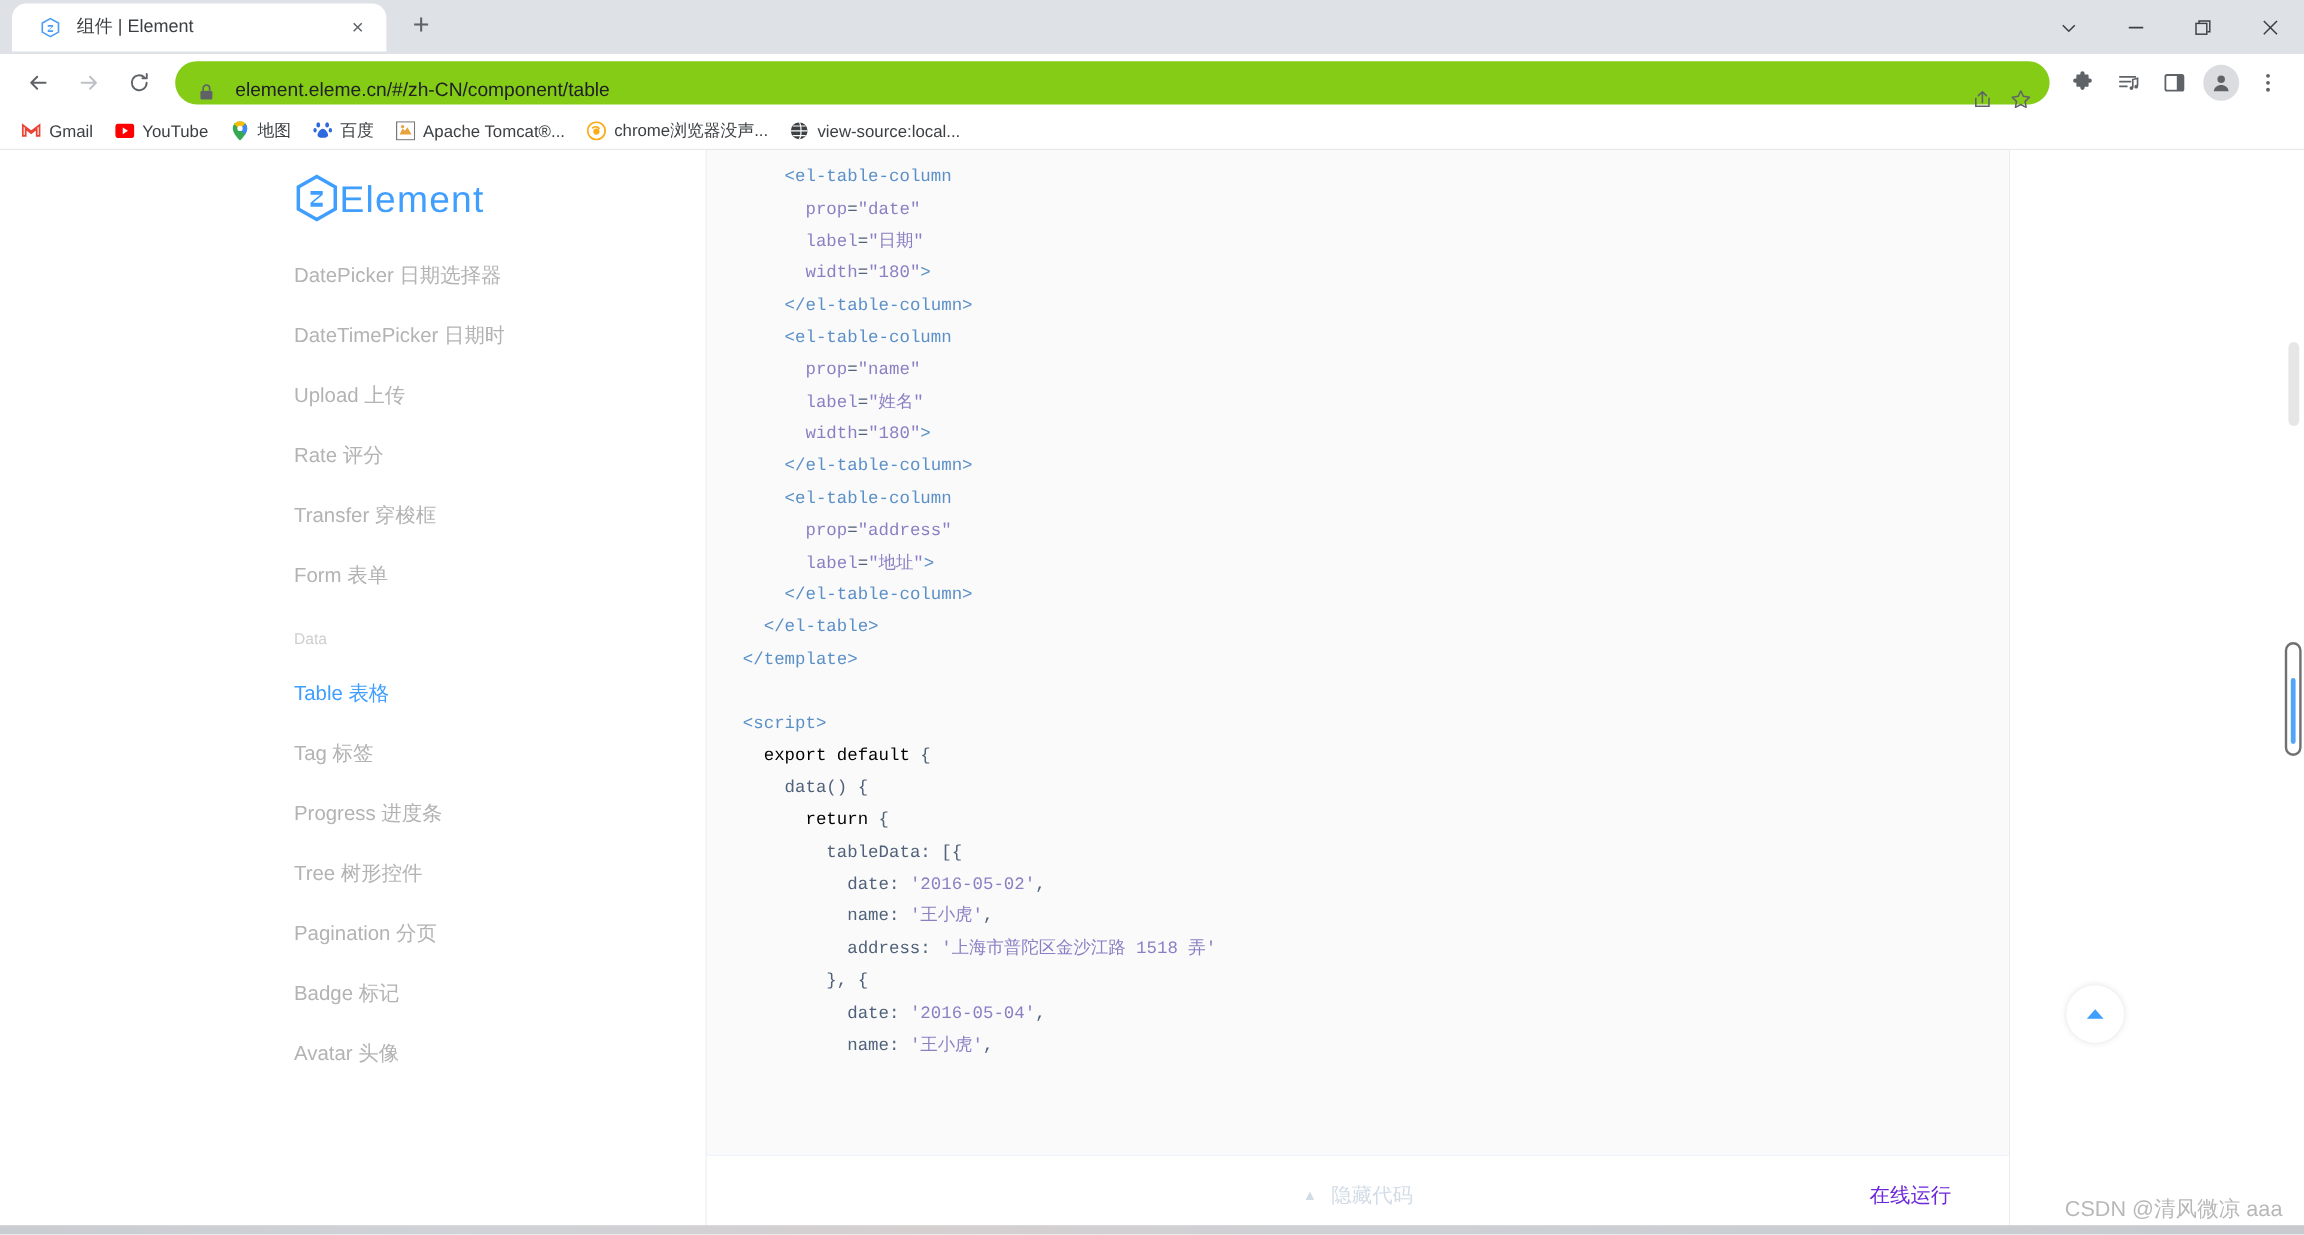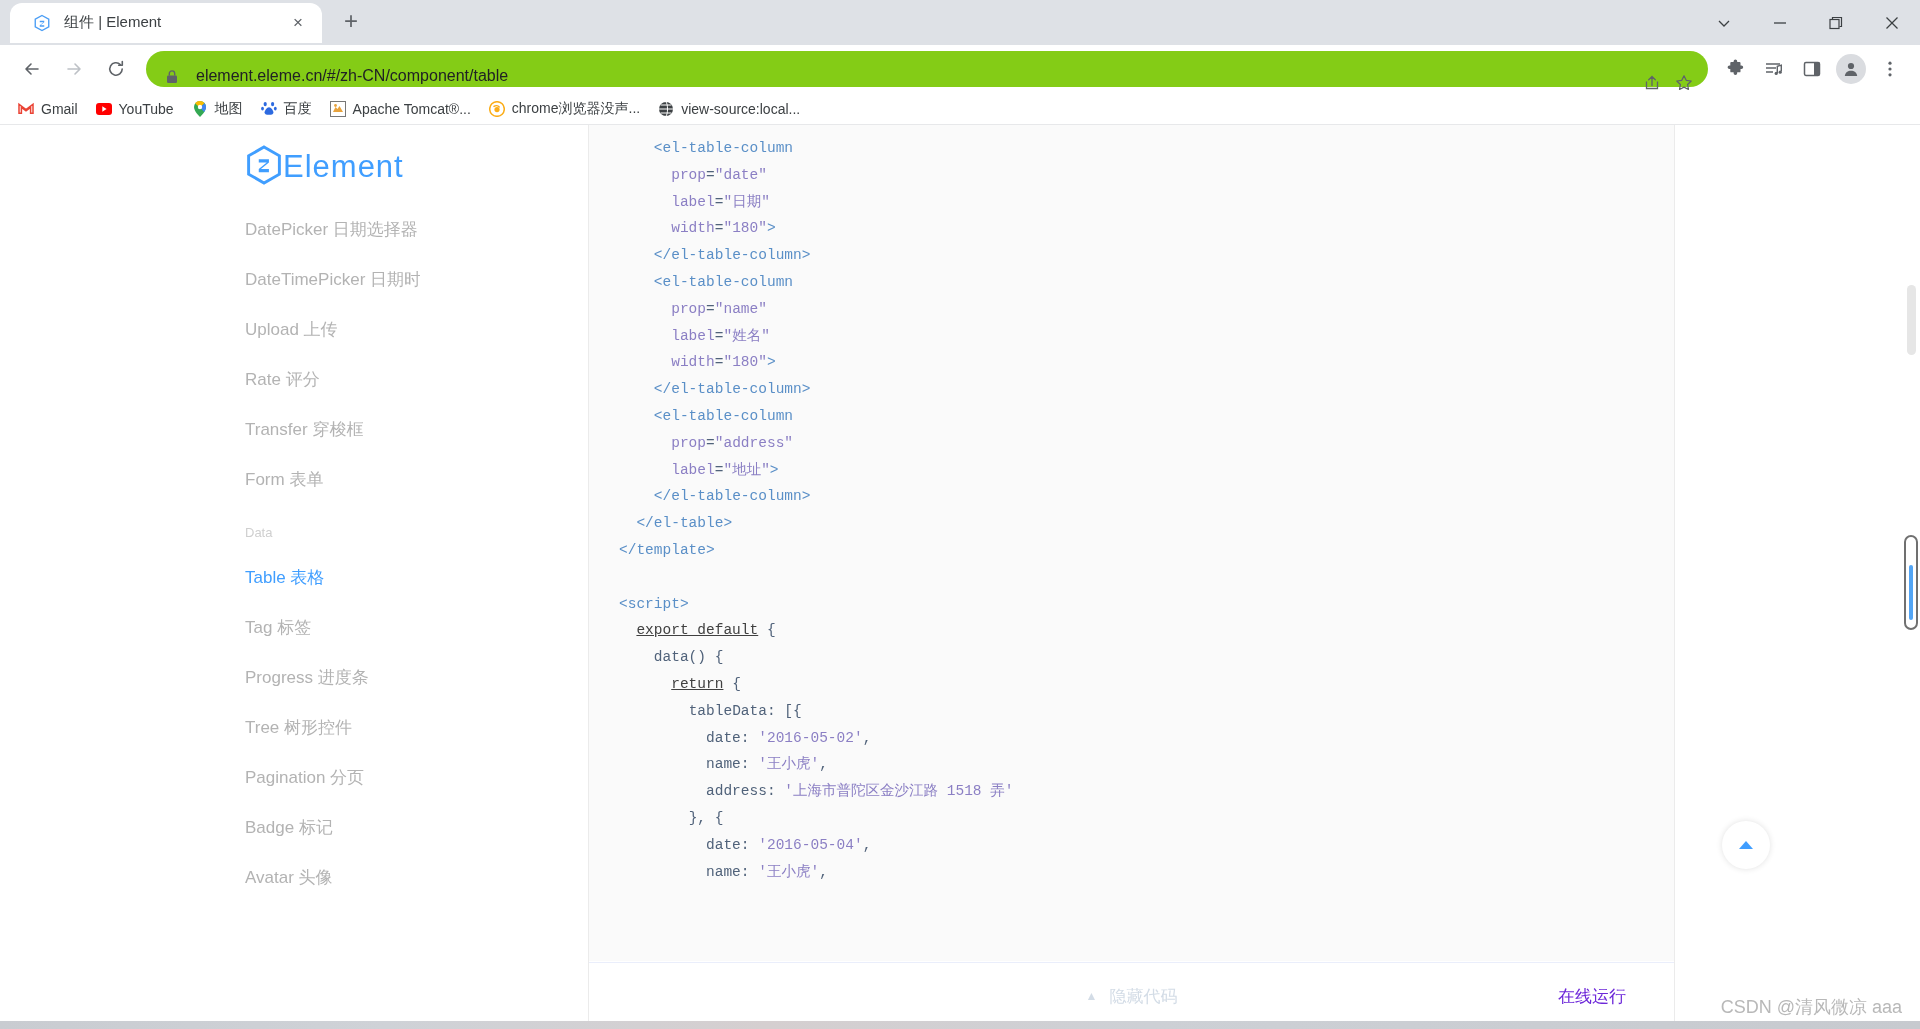--- a/index.html
+++ b/index.html
@@ -163,21 +163,21 @@
     background:#fafafa; overflow:hidden; padding: 10px 0 0 0;
   }
   pre.code {
     font-family:"Liberation Mono", monospace;
     font-size:14.5px; line-height:26.8px; color:#606266;
     padding: 0 30px; margin:0; white-space:pre;
   }
   .c-tag   { color:#5a8fc7; }
   .c-attr  { color:#8b7fc4; }
   .c-str   { color:#8b7fc4; }
-  .c-kw    { color:#404040;text-decoration:underline; }
+  .c-kw    { color:#000000; }
   .c-plain { color:#50627a; }
 
   .demo-foot {
     position:absolute; left:0; right:0; bottom:0; height:67px;
     border-top:1px solid #eaeefb; background:#fff;
     display:flex; align-items:center; justify-content:center; position:absolute;
   }
   .hide-code {
     display:flex; align-items:center; gap:12px; cursor:pointer;
     font-size:17px; color:#d3dce6;

